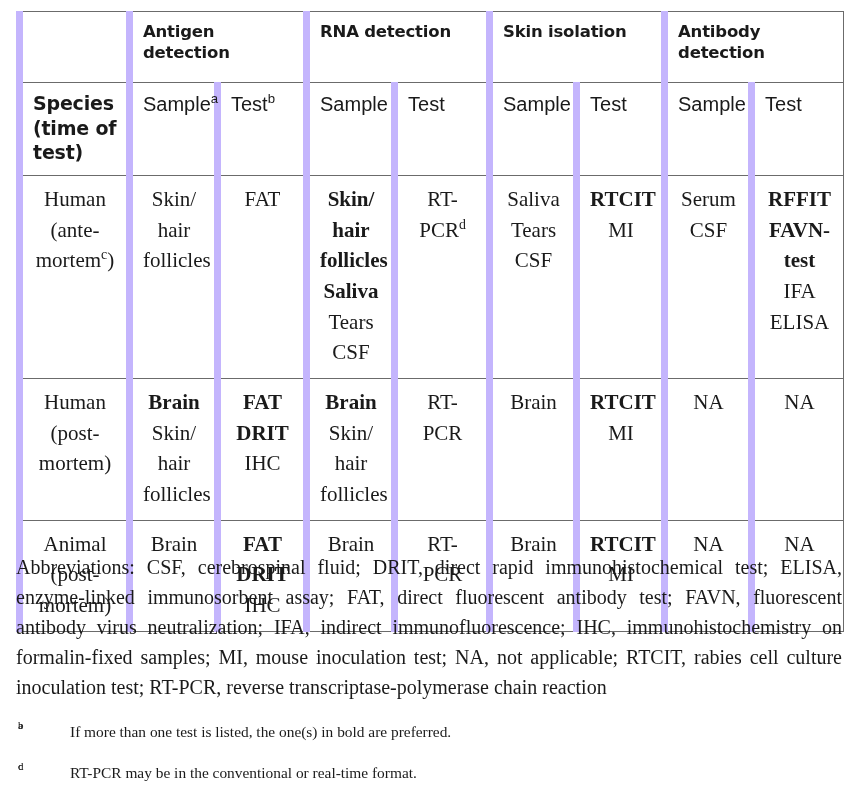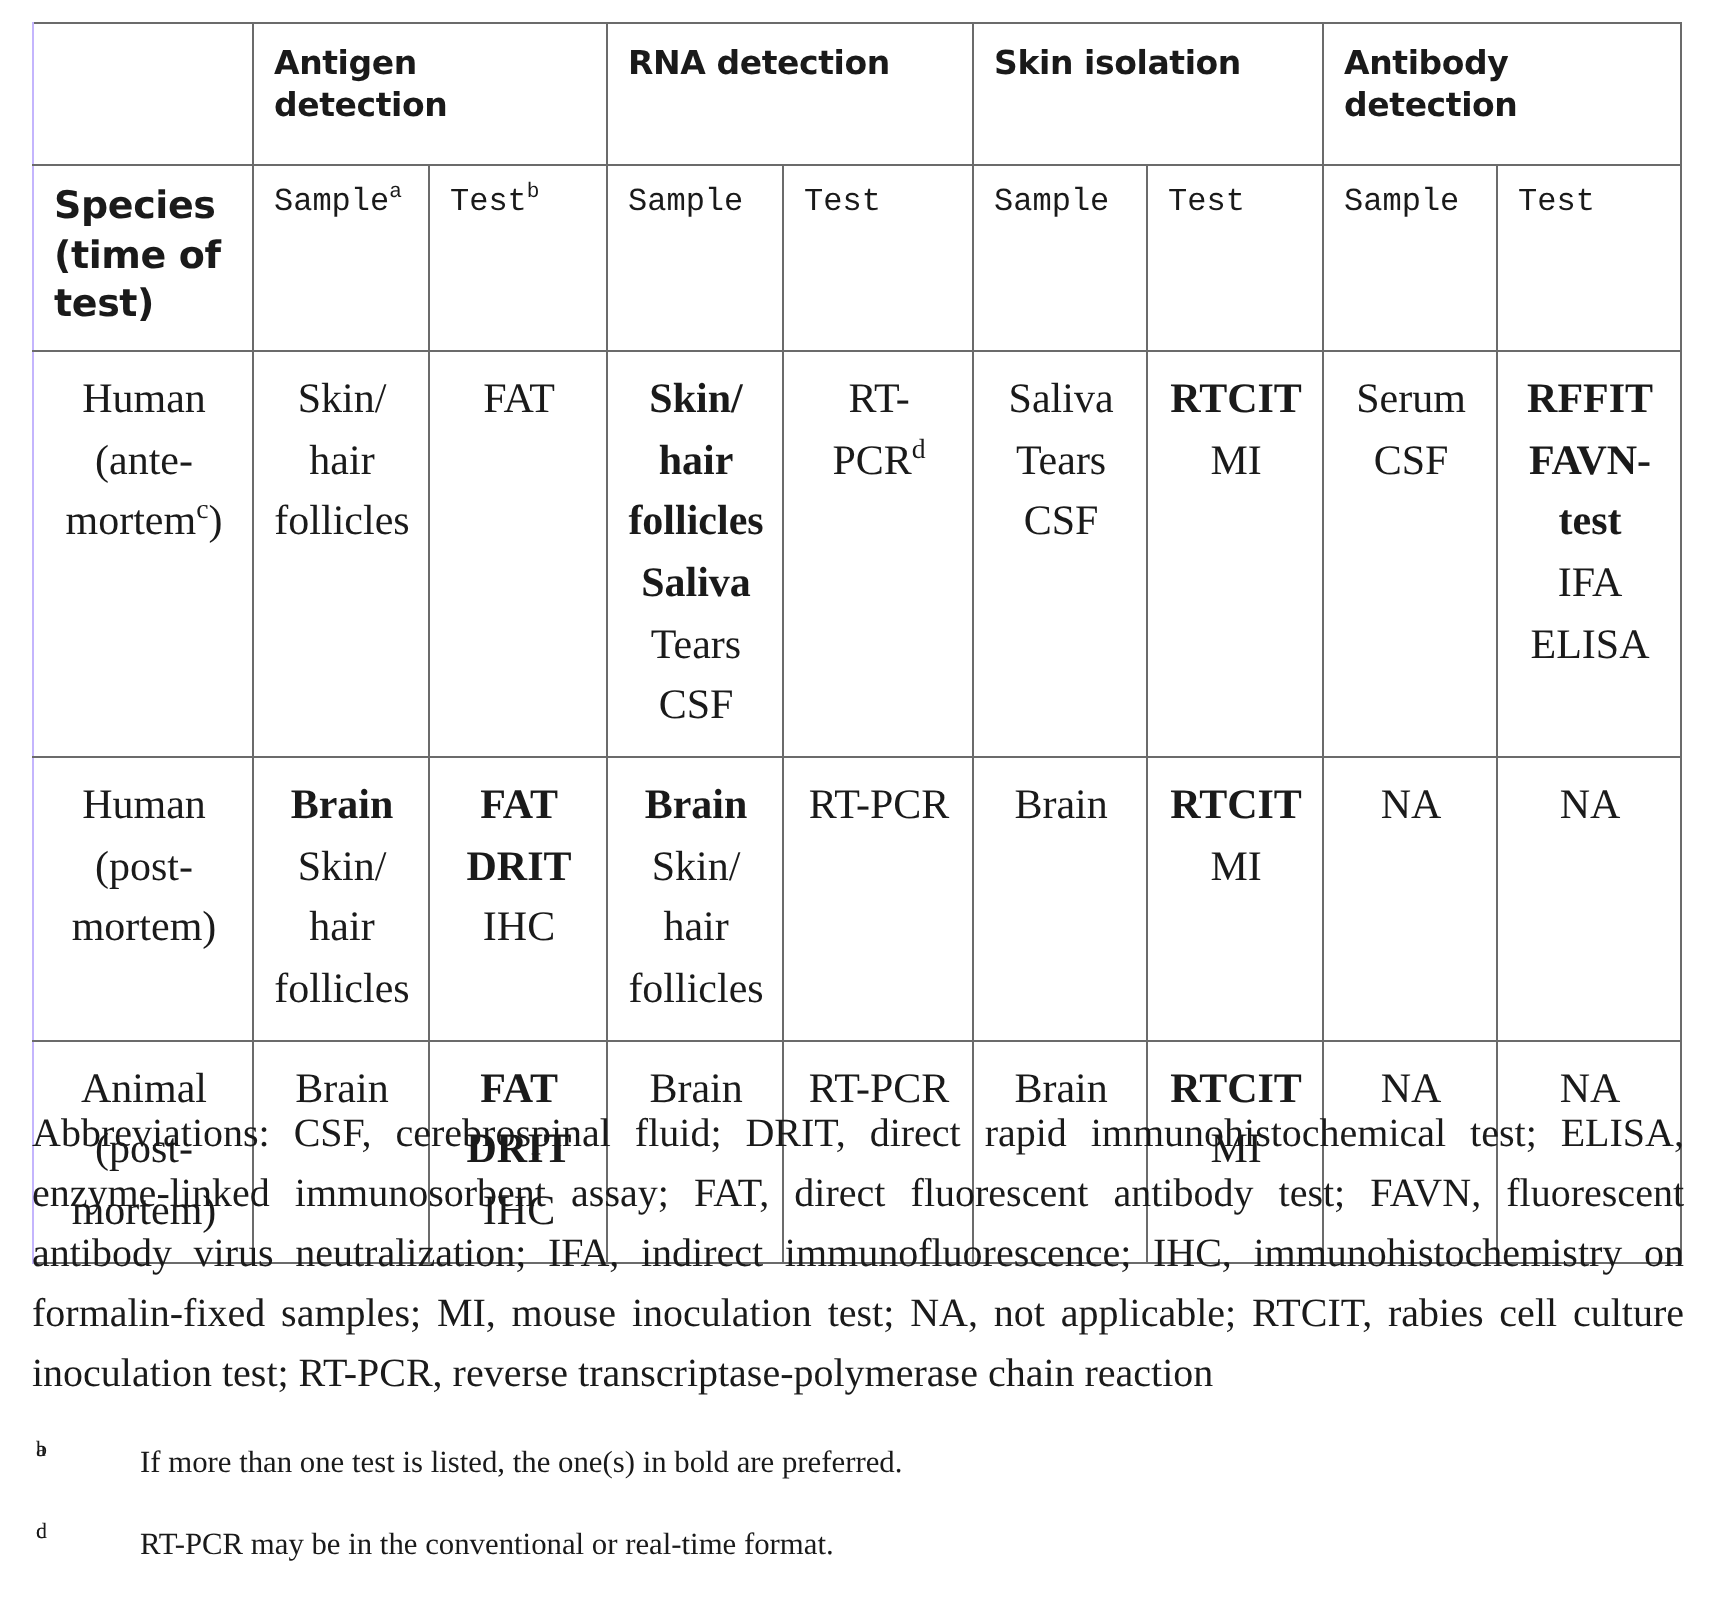--- a/index.html
+++ b/index.html
@@ -28,42 +28,42 @@
     top: 11px;
     width: 824px;
   }
   table.dx {
     border-collapse: collapse;
     width: 824px;
     table-layout: fixed;
     border: 1px solid #6b6b6b;
   }
   table.dx td, table.dx th {
-    border-left: 1px solid #c4b5fd;
+    border-left: 7px solid #c4b5fd;
     border-right: 1px solid #6b6b6b;
     vertical-align: top;
     padding: 8px 9px 10px 10px;
     font-weight: normal;
     text-align: left;
   }
   table.dx tr.grouphead > th {
     border-bottom: 1px solid #6b6b6b;
     font-family: "DejaVu Sans", sans-serif;
     font-weight: bold;
     font-size: 16.5px;
     line-height: 1.28;
     letter-spacing: -0.2px;
     padding-top: 9px;
     padding-bottom: 9px;
     height: 52px;
   }
   table.dx tr.subhead > th {
     border-bottom: 1px solid #6b6b6b;
-    font-family: Liberation Mono, monospace;
-    font-size: 16px;
+    font-family: Liberation Sans, sans-serif;
+    font-size: 20px;
     line-height: 1.3;
     height: 62px;
     vertical-align: top;
   }
   table.dx tr.subhead > th.species {
     font-family: "DejaVu Sans", sans-serif;
     font-weight: bold;
     font-size: 19px;
     line-height: 1.3;
     letter-spacing: -0.2px;

